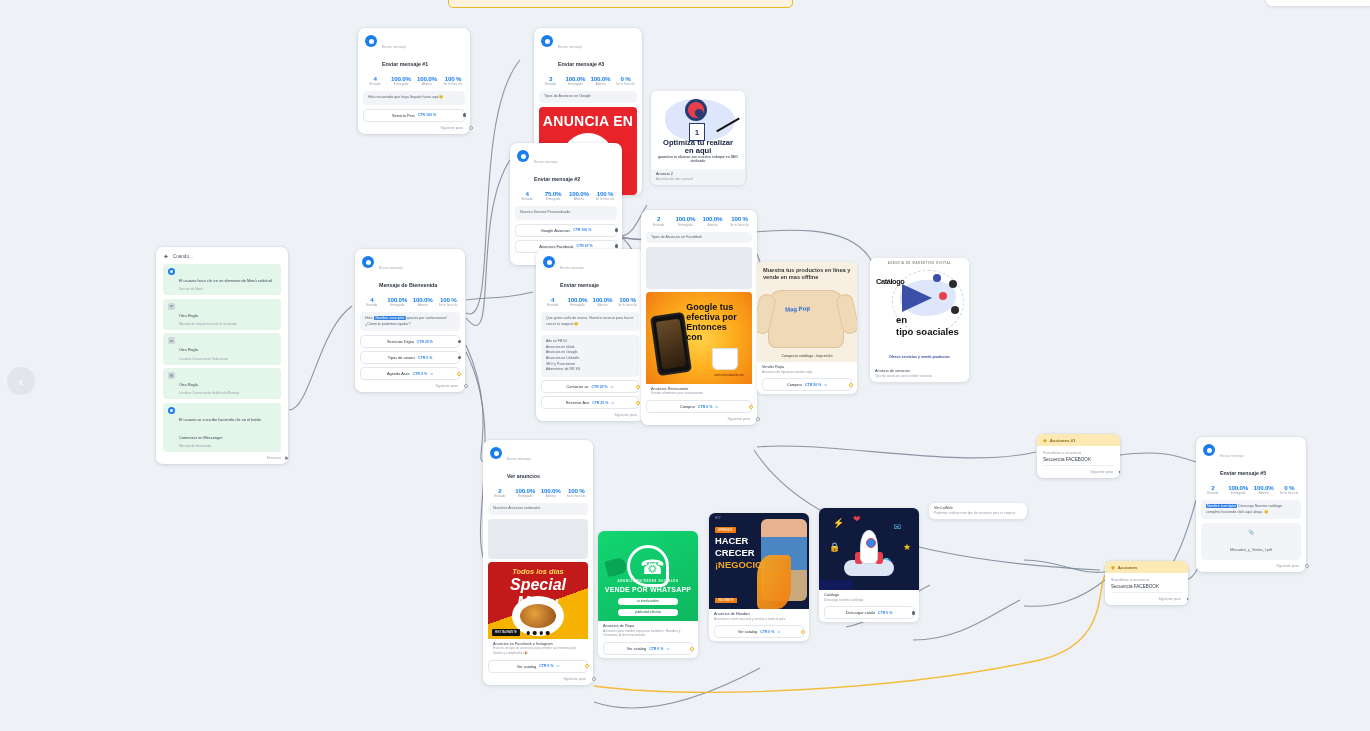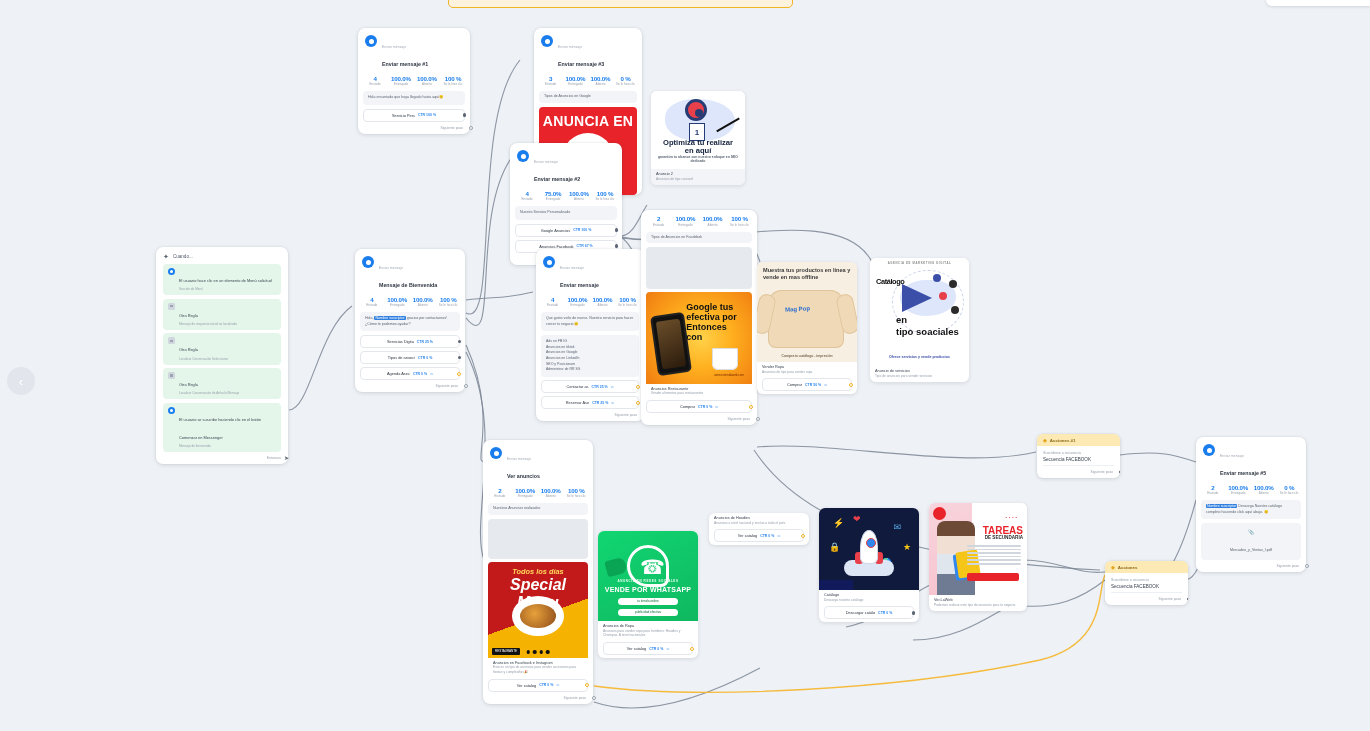--- a/index.html
+++ b/index.html
@@ -206,21 +206,21 @@
       border-top:14px solid transparent; border-bottom:14px solid transparent;
       border-left:30px solid #3b4fa8; }
   .p-camp .side { position:absolute; left:6px; top:20px; width:13px;
       font-size:7.4px; font-weight:800; color:#111; line-height:.98; letter-spacing:-.4px; }
   .p-camp .l1 { top:56px; left:26px; right:4px; text-align:left; font-size:9.5px; color:#111; }
   .p-camp .l2 { top:68px; left:26px; right:4px; text-align:left; font-size:9.5px; color:#111; }
   .p-camp .ft { bottom:6px; font-size:3.6px; color:#3b4fa8; font-weight:700; line-height:1.3; }
   .p-camp .ic { position:absolute; border-radius:50%; width:8px; height:8px; }
 
   
-  .p-menu { background: linear-gradient(160deg,#c21a1a 0%, #c21a1a 55%, #f5b200 55%, #f5b200 100%); height:96px; }
+  .p-menu { background: linear-gradient(160deg,#c21a1a 0%, #c21a1a 55%, #f5b200 55%, #f5b200 100%); height:77px; }
   .p-menu .t1 { top:5px; font-size:7.4px; color:#ffd85c; font-style:italic; }
   .p-menu .t2 { top:14px; font-size:16px; color:#fff; font-style:italic; }
   .p-menu .plate { position:absolute; left:50%; top:34px; transform:translateX(-50%);
       width:52px; height:40px; background:#fff; border-radius:50%; }
   .p-menu .plate:after { content:''; position:absolute; left:8px; top:8px; right:8px; bottom:8px;
       background: radial-gradient(circle at 40% 40%, #e8a13b, #8c4a18); border-radius:50%; }
   .p-menu .bar { position:absolute; left:4px; bottom:3px; background:#111; color:#fff;
       font-size:3px; padding:1.2px 3px; border-radius:1px; }
   .p-menu .dots { position:absolute; left:50%; transform:translateX(-50%); bottom:4px;
       display:flex; gap:3px; }
@@ -784,20 +784,30 @@
     </div>
     <div class="btnrow">
       <span>Ver catalog</span>
       <span class="ctr">CTR 0 %</span>
       <span class="mini-ic">✉</span>
       <span class="dot-ring"></span>
     </div>
   </div>
 
   <div class="carditem" style="left:709px; top:513px; width:100px;">
+    <div class="poster p-neg">
+      <div class="logo">HOY</div>
+      <div class="man"></div>
+      <div class="rib"></div>
+      <div class="badge">APRENDE</div>
+      <div class="txt l1">HACER</div>
+      <div class="txt l2">CRECER</div>
+      <div class="txt l3">¡NEGOCIO!</div>
+      <div class="ftb">INSCRIBETE</div>
+    </div>
     <div class="cap">
       <div class="media-t">Anuncios de Hoodies</div>
       <div class="media-d">Anuncios a nivel nacional y envíos a todo el país.</div>
     </div>
     <div class="btnrow">
       <span>Ver catalog</span>
       <span class="ctr">CTR 0 %</span>
       <span class="mini-ic">✉</span>
       <span class="dot-ring"></span>
     </div>
@@ -822,38 +832,20 @@
       <div class="media-d">Descarga nuestro catálogo</div>
     </div>
     <div class="btnrow">
       <span>Descargar catálo</span>
       <span class="ctr">CTR 0 %</span>
       <span class="dot-r"></span>
     </div>
   </div>
 
   <div class="carditem" style="left:929px; top:503px; width:98px;">
-    <div class="poster p-tar">
-      <div class="left"></div>
-      <div class="stamp"></div>
-      <div class="girl"></div>
-      <div class="books"></div>
-      <div class="dotsr">••••</div>
-      <div class="t1">TAREAS</div>
-      <div class="t2">DE SECUNDARIA</div>
-      <div class="lines">
-          <i></i>
-          <i></i>
-          <i></i>
-          <i></i>
-          <i></i>
-          <i></i>
-        </div>
-      <div class="cta"></div>
-    </div>
     <div class="cap">
       <div class="media-t">Ver.LaWeb</div>
       <div class="media-d">Podemos realizar este tipo de anuncios para tu negocio</div>
     </div>
   </div>
 
   <div class="node act" style="left:1037px; top:434px; width:83px;">
     <div class="act-h">
       <span class="d">◆</span>
       <span>Acciones #1</span>

